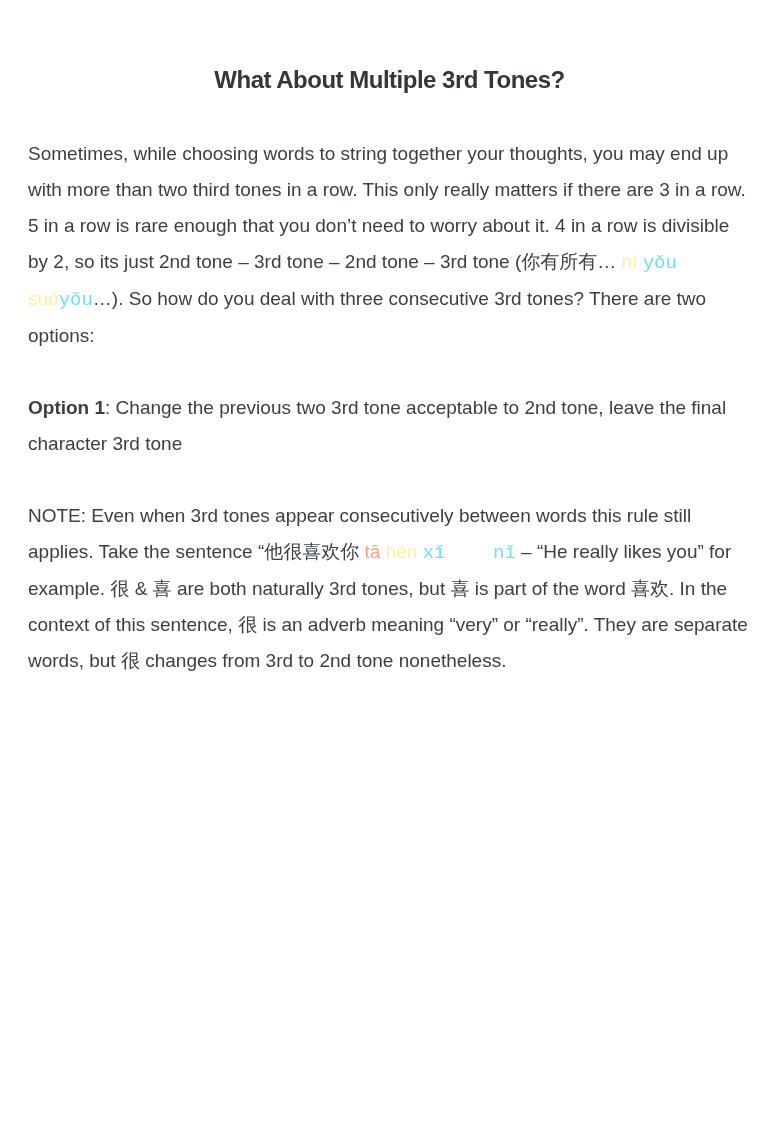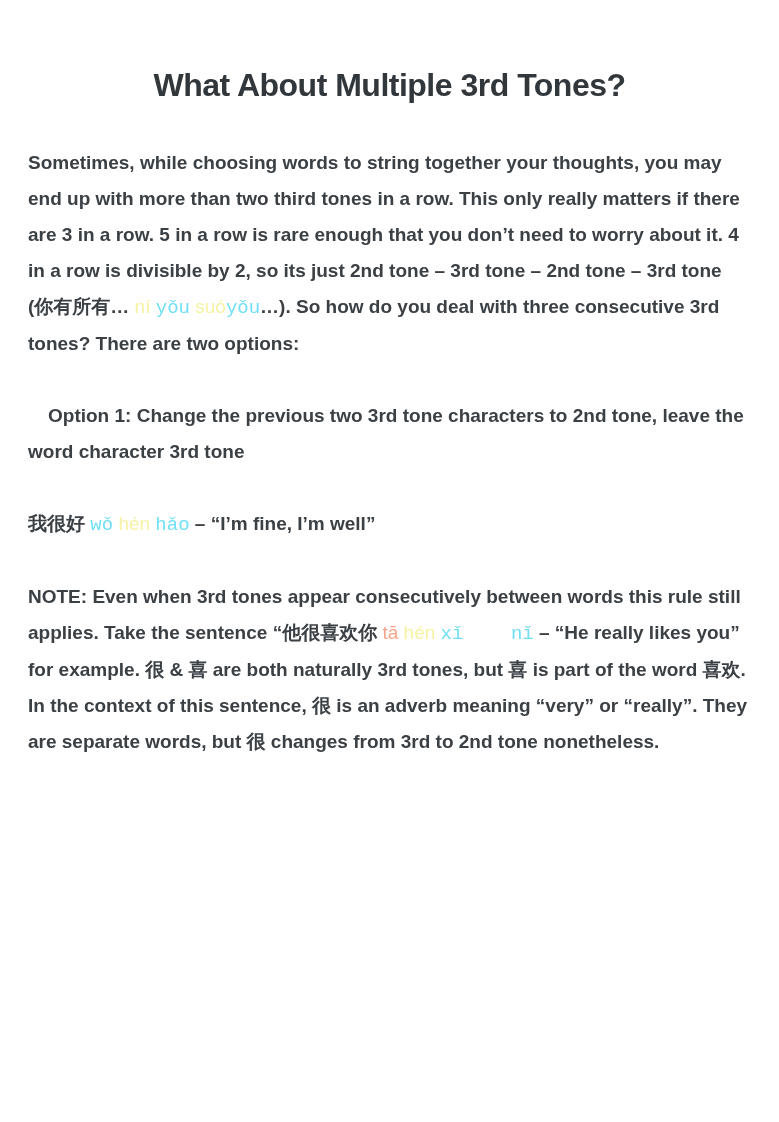--- a/index.html
+++ b/index.html
@@ -21,44 +21,43 @@
     width: 779px;
     min-height: 1122px;
     margin: 0 auto;
     background: var(--background);
     padding: 0 28px 40px 28px;
     font-family: "Liberation Sans", "DejaVu Sans", sans-serif;
   }
   h1.page-title {
     margin: 66px 0 41px 0;
     text-align: center;
-    font-size: 32px;
+    font-size: 24px;
     line-height: 1.2;
     font-weight: 800;
     letter-spacing: -0.5px;
     color: var(--heading-text);
     font-family: "Liberation Sans", "DejaVu Sans", sans-serif;
   }
   p.para {
     margin: 36px 0;
     font-size: 19px;
     line-height: 36px;
     font-weight: 400;
     color: var(--body-text);
   }
-  .seg.normal  { color: var(--body-text); font-weight: bold; }
-  .seg.bold    { color: var(--body-text); font-weight: 700; margin-left: 20px; }
+  .seg.normal  { color: var(--body-text); }
+  .seg.bold    { color: var(--body-text); font-weight: 700; }
   .seg.tone1   { color: var(--tone1); }
   .seg.tone2   { color: var(--tone2); text-align: center; }
   .seg.tone3   { color: var(--tone3); font-family: Liberation Mono, monospace; }
   .seg.toneneutral { color: var(--tone-neutral); }
 </style>
 </head>
 <body>
 
 <div class="page">
   <h1 class="page-title">What About Multiple 3rd Tones?</h1>
 
   <p class="para"><span class="seg normal">Sometimes, while choosing words to string together your thoughts, you may end up with more than two third tones in a row. This only really matters if there are 3 in a row. 5 in a row is rare enough that you don’t need to worry about it. 4 in a row is divisible by 2, so its just 2nd tone – 3rd tone – 2nd tone – 3rd tone (你有所有… </span><span class="seg tone2">ní</span><span class="seg normal"> </span><span class="seg tone3">yǒu</span><span class="seg normal"> </span><span class="seg tone2">suó</span><span class="seg tone3">yǒu</span><span class="seg normal">…). So how do you deal with three consecutive 3rd tones? There are two options:</span></p>
-  <p class="para"><span class="seg bold">Option 1</span><span class="seg normal">: Change the previous two 3rd tone characters to 2nd tone, leave the word character 3rd tone</span></p>
-  <p class="para"><span class="seg normal">我很好 </span><span class="seg tone3">wǒ</span><span class="seg normal"> </span><span class="seg tone2">hén</span><span class="seg normal"> </span><span class="seg tone3">hǎo</span><span class="seg normal"> – “I’m fine, I’m well”</span></p>
+  <p class="para"><span class="seg bold">Option 1</span><span class="seg normal">: Change the previous two 3rd tone acceptable to 2nd tone, leave the final character 3rd tone</span></p>
   <p class="para"><span class="seg normal">NOTE: Even when 3rd tones appear consecutively between words this rule still applies. Take the sentence “他很喜欢你 </span><span class="seg tone1">tā</span><span class="seg normal"> </span><span class="seg tone2">hén</span><span class="seg normal"> </span><span class="seg tone3">xǐ</span><span class="seg toneneutral">huan</span><span class="seg normal"> </span><span class="seg tone3">nǐ</span><span class="seg normal"> – “He really likes you” for example. 很 &amp; 喜 are both naturally 3rd tones, but 喜 is part of the word 喜欢. In the context of this sentence, 很 is an adverb meaning “very” or “really”. They are separate words, but 很 changes from 3rd to 2nd tone nonetheless.</span></p>
 </div>
 
 </body></html>

